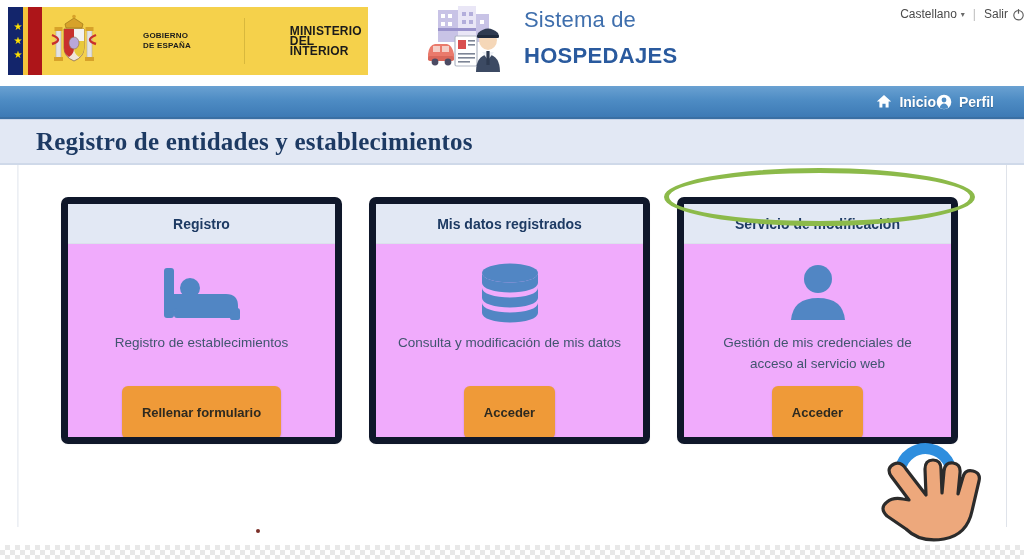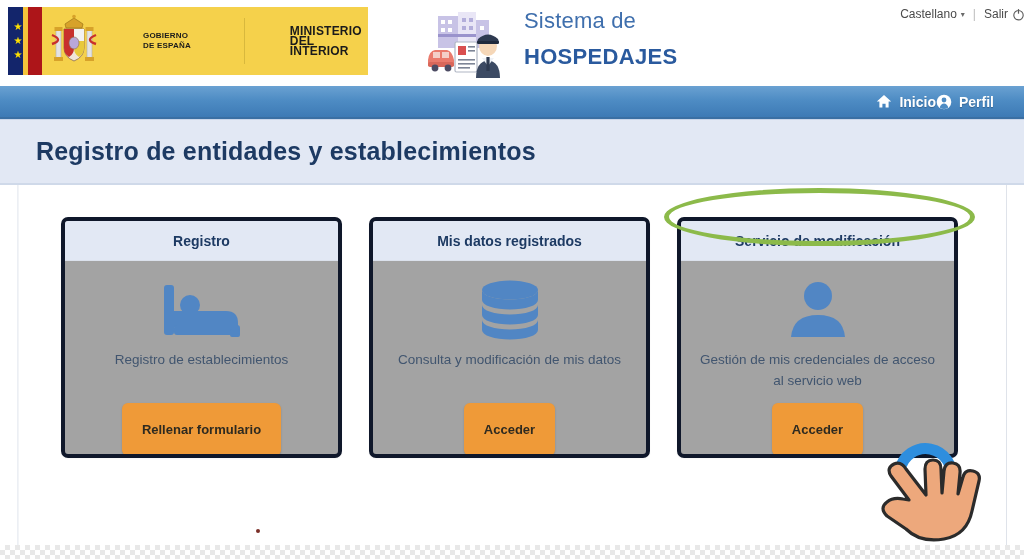--- a/index.html
+++ b/index.html
@@ -105,23 +105,23 @@
     font-weight: bold;
     line-height: 10px;
     color: #1b1b1b;
     letter-spacing: 0.2px;
   }
 
   
   .brand {
     position: absolute;
     left: 424px;
-    top: 10px;
-    display: flex;
-    align-items: flex-start;
+    top: 4px;
+    display: flex;
+    align-items: center;
     gap: 10px;
   }
   .brand-art { width: 90px; height: 68px; flex: none; }
   .brand-words { line-height: 1; }
   .brand-line1 {
     font-size: 22px;
     color: #3f6fad;
     letter-spacing: 0.2px;
   }
   .brand-line2 {
@@ -176,27 +176,28 @@
     color: #ffffff;
     font-size: 14px;
     font-weight: bold;
     cursor: pointer;
     text-shadow: 0 1px 1px rgba(0,0,0,0.25);
   }
   .nav-icon { display: inline-flex; }
 
   
   .titleband {
-    height: 66px;
+    height: 46px;
     background: #e2e8f4;
     border-top: 1px solid #c9d6ea;
     border-bottom: 2px solid #cfd9e9;
     display: flex;
     align-items: center;
     padding-left: 36px;
+    font-family: Liberation Serif, serif;
   }
   .page-title {
     font-size: 25px;
     font-weight: bold;
     color: #1d3a63;
     letter-spacing: 0.2px;
   }
 
   
   .content-shell {
@@ -218,23 +219,23 @@
     position: absolute;
     left: 43px;
     top: 32px;
     right: 32px;
     display: flex;
     gap: 27px;
   }
 
   .card {
     width: 281px;
-    border: 4px solid #0f172a;
+    border: 7px solid #0f172a;
     border-radius: 7px;
-    background: #a3a3a3;
+    background: #f0abfc;
     overflow: hidden;
     box-shadow: 0 1px 2px rgba(0,0,0,0.04);
   }
   .card-header {
     height: 40px;
     background: #e2e8f4;
     border-bottom: 1px solid #dbe1ec;
     display: flex;
     align-items: center;
     justify-content: center;

